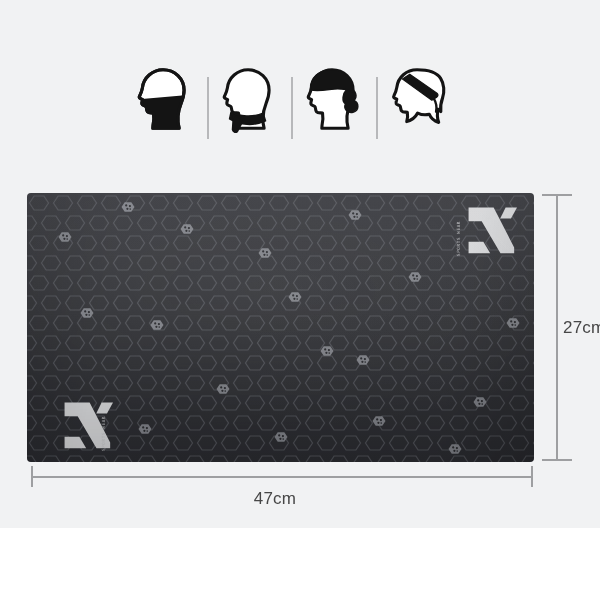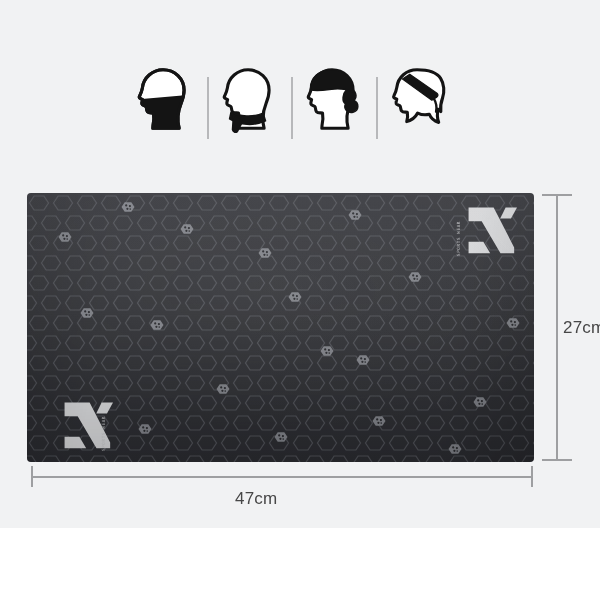--- a/index.html
+++ b/index.html
@@ -25,21 +25,21 @@
   
   .measure-line, .measure-cap{position:absolute;background:#9e9fa1;}
   .v-line{left:556px;top:195px;width:2px;height:266px;}
   .v-cap-top{left:542px;top:194px;width:30px;height:2px;}
   .v-cap-bottom{left:542px;top:459px;width:30px;height:2px;}
   .h-line{left:32px;top:476px;width:501px;height:2px;}
   .h-cap-left{left:31px;top:466px;width:2px;height:21px;}
   .h-cap-right{left:531px;top:466px;width:2px;height:21px;}
   .measure-label{position:absolute;color:#474747;font-size:17px;letter-spacing:0.2px;}
   .height-label{left:563px;top:318px;}
-  .width-label{left:235px;top:489px;width:80px;}
+  .width-label{left:235px;top:489px;width:80px;text-align:center;}
 </style>
 </head>
 <body>
 
 <div class="stage">
 
   <div class="icons-row">
 
     <div class="icon-cell">
       <svg viewBox="0 0 76 76">

